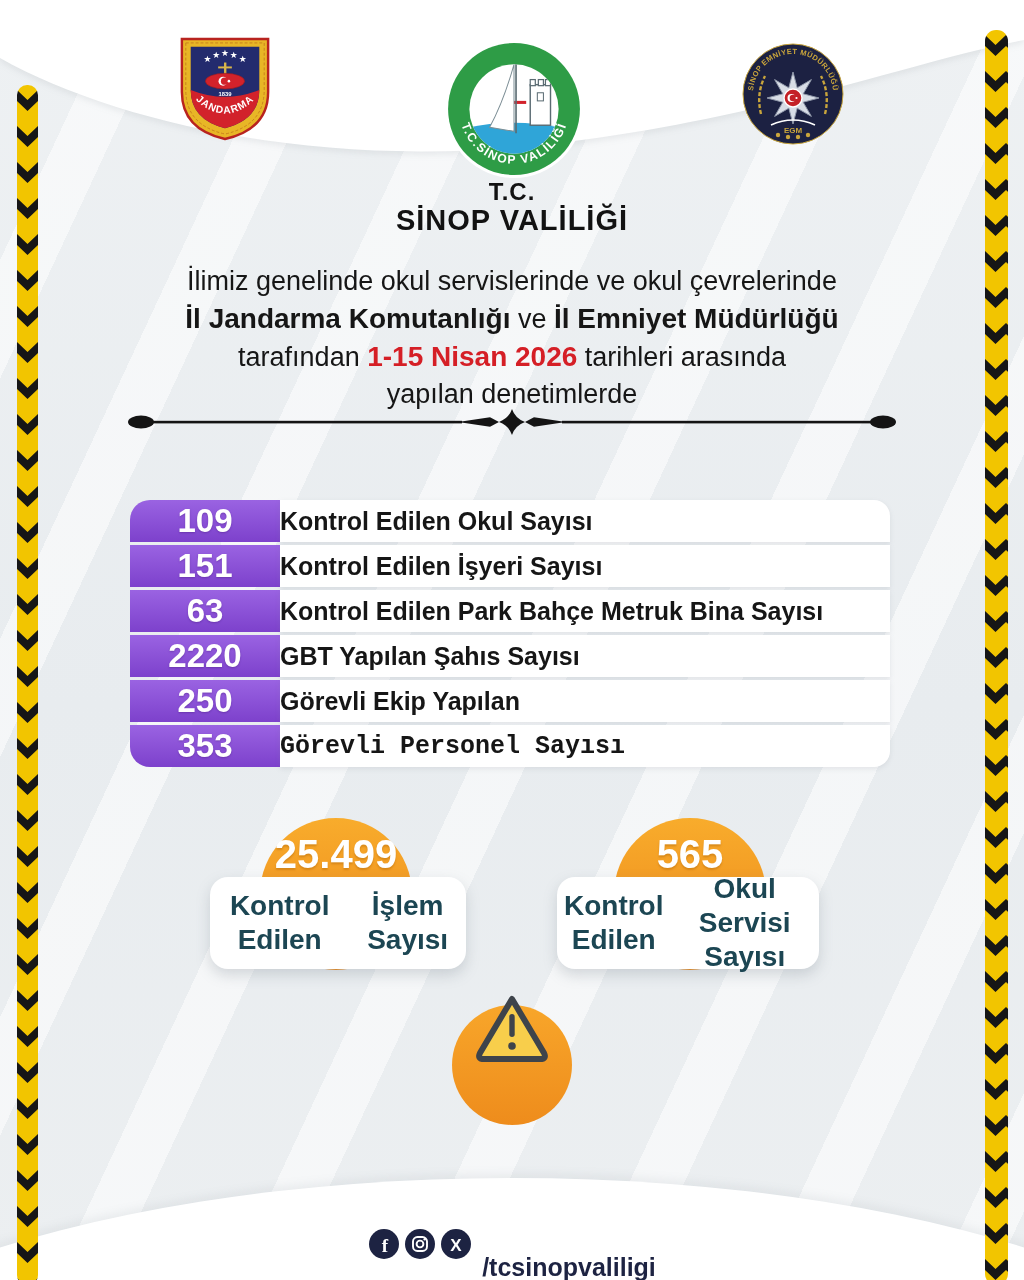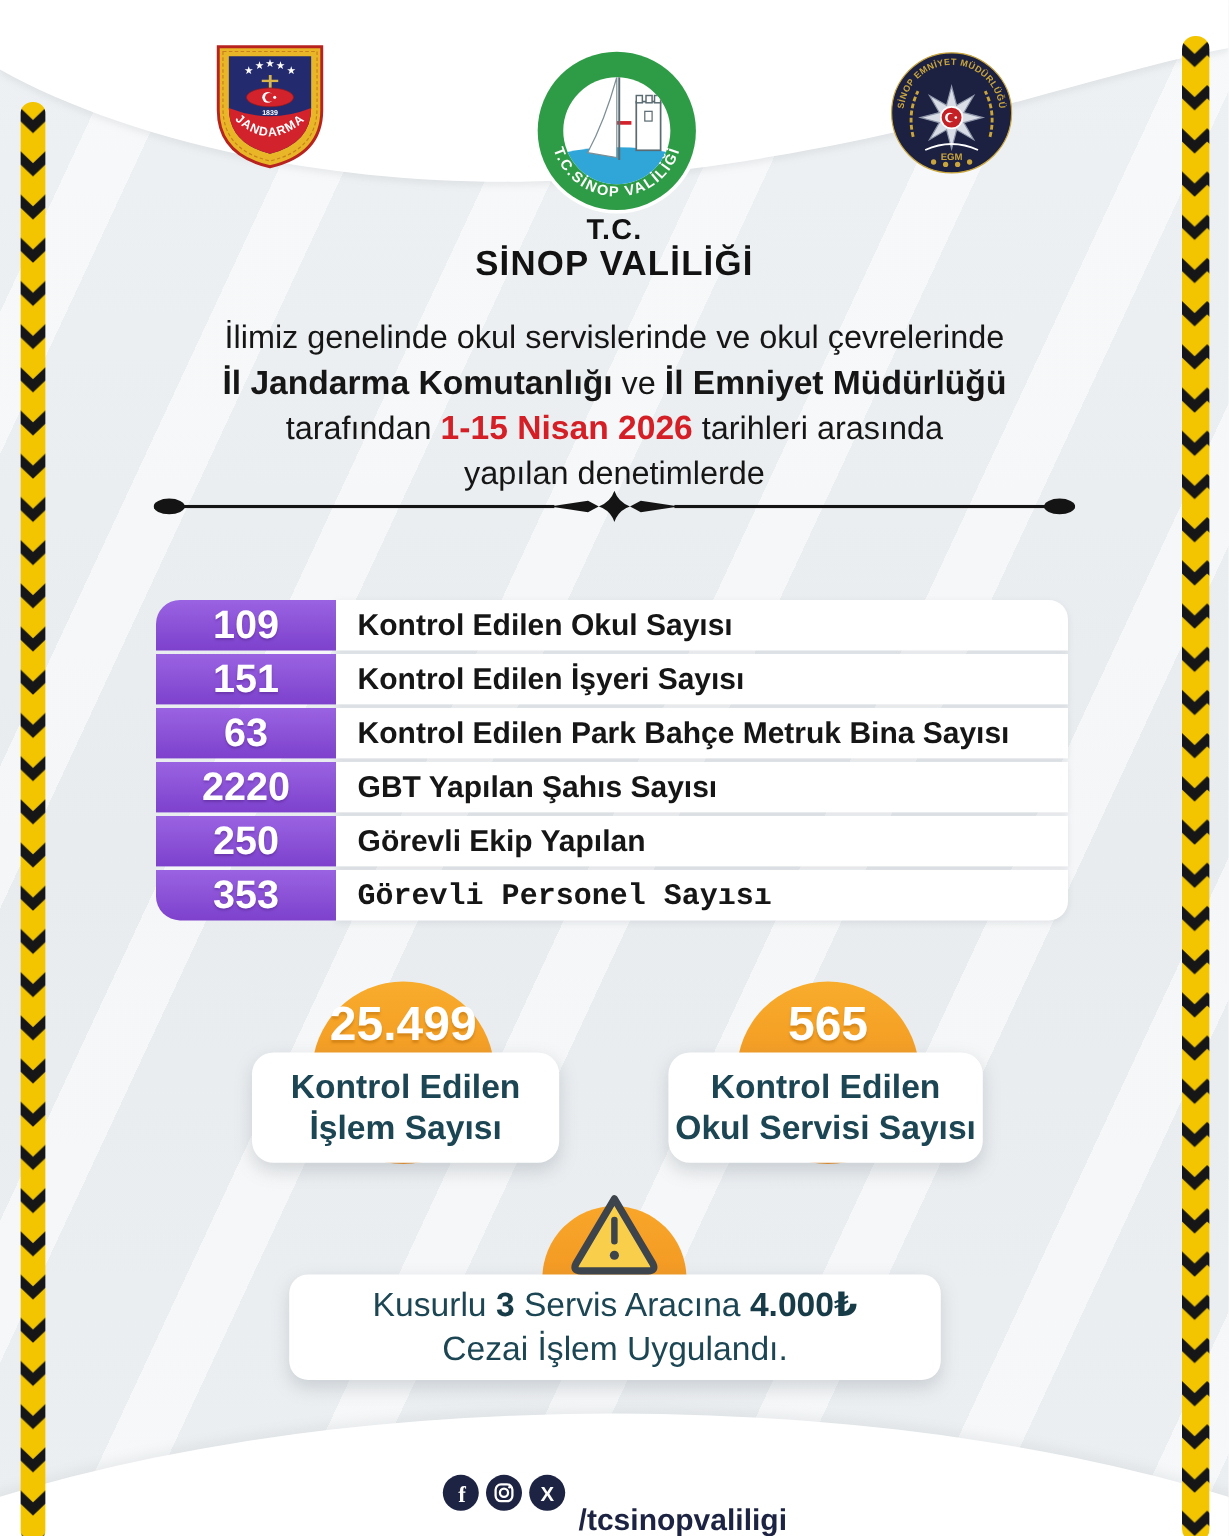--- a/index.html
+++ b/index.html
@@ -34,35 +34,35 @@
   #divider{left:128px;top:409px;z-index:3;}
   
   #stats{left:130px;top:500px;width:760px;z-index:3;}
   .srow{display:flex;height:42px;margin-bottom:3px;}
   .srow .num{
     width:150px;flex:0 0 150px;display:flex;align-items:center;justify-content:center;
     background:linear-gradient(180deg,#9A63E2,#7D41CC);
     color:#fff;font-size:33px;font-weight:bold;text-shadow:0 1px 2px rgba(60,20,110,.35);}
   .srow .lbl{
     flex:1;display:flex;align-items:center;background:#fff;color:#161616;
-    font-size:25px;font-weight:bold;padding-left:18px;
+    font-size:25px;font-weight:bold;
     box-shadow:0 2px 5px rgba(120,130,140,.15);}
   .srow.first .num{border-top-left-radius:20px;}
   .srow.first .lbl{border-top-right-radius:16px;}
   .srow.last .num{border-bottom-left-radius:20px;}
   .srow.last .lbl{border-bottom-right-radius:16px;font-family:Liberation Mono, monospace;}
   
   .badge-circle{width:152px;height:152px;border-radius:50%;z-index:3;
     background:linear-gradient(180deg,#F8AC2C 0%,#EE8C1C 85%);
     display:flex;justify-content:center;}
   .badge-circle .bval{margin-top:14px;color:#fff;font-size:40px;font-weight:bold;
     text-shadow:0 2px 2px rgba(160,90,0,.35);}
   .badge-card{z-index:4;background:#fff;border-radius:18px;
     box-shadow:0 6px 14px rgba(120,130,140,.28);
-    display:flex;flex-direction:column;align-items:center;justify-content:center;
+    display:flex;flex-direction:row;align-items:center;justify-content:center;
     color:#1C4653;font-size:28px;font-weight:bold;line-height:34px;text-align:center;}
   #badge1-circle{left:260px;top:818px;}
   #badge1-card{left:210px;top:877px;width:256px;height:92px;}
   #badge2-circle{left:614px;top:818px;}
   #badge2-card{left:557px;top:877px;width:262px;height:92px;}
   
   #warn-circle{left:452px;top:1005px;width:120px;height:120px;border-radius:50%;z-index:3;
     background:linear-gradient(180deg,#F8A62A,#EE8C1C);}
   #warn-triangle{left:472px;top:991px;z-index:5;}
   #penalty-card{left:241px;top:1062px;width:543px;height:88px;z-index:4;background:#fff;border-radius:16px;
@@ -241,24 +241,20 @@
     <div>Kontrol Edilen</div>
     <div>Okul Servisi Sayısı</div>
   </div>
 
   <div id="warn-circle" class="abs"></div>
   <svg id="warn-triangle" class="abs" width="80" height="74" viewBox="0 0 80 74">
     <path d="M40,8 L72,62 Q75,68 68,68 L12,68 Q5,68 8,62 Z" fill="#F8CE4B" stroke="#3E444B" stroke-width="6" stroke-linejoin="round"></path>
     <rect x="37.3" y="23" width="5.4" height="23" rx="2.7" fill="#3E444B"></rect>
     <circle cx="40" cy="55" r="3.8" fill="#3E444B"></circle>
   </svg>
-  <div id="penalty-card" class="abs">
-    <div><span>Kusurlu </span><b>3</b><span> Servis Aracına </span><b>4.000₺</b></div>
-    <div>Cezai İşlem Uygulandı.</div>
-  </div>
 
   <div id="footer" class="abs">
     <div id="social-row">
       <svg width="32" height="32" viewBox="0 0 32 32">
         <circle cx="16" cy="16" r="15" fill="#1D2342"></circle>
         <text x="17" y="24" font-size="19" font-weight="bold" fill="#fff" text-anchor="middle" font-family="Liberation Serif, serif">f</text>
       </svg>
       <svg width="32" height="32" viewBox="0 0 32 32">
         <circle cx="16" cy="16" r="15" fill="#1D2342"></circle>
         <rect x="9" y="9" width="14" height="14" rx="4.5" fill="none" stroke="#fff" stroke-width="1.9"></rect>

